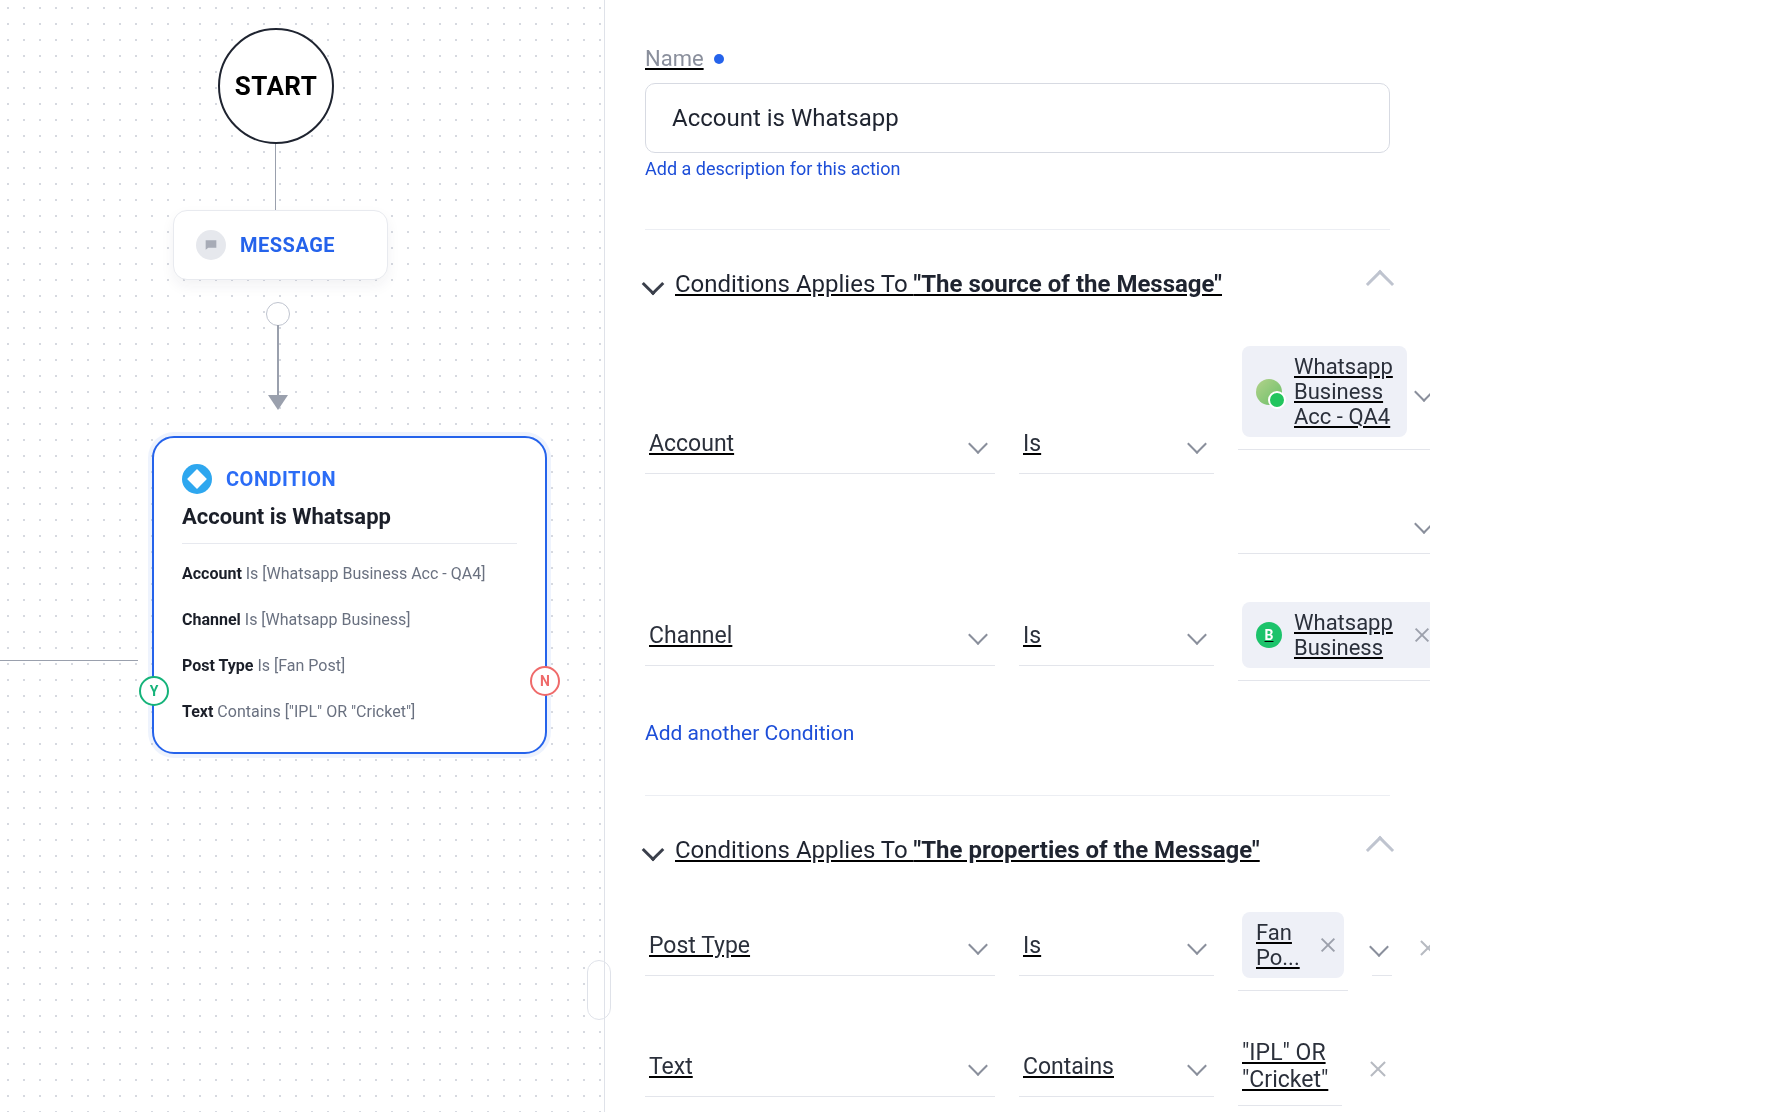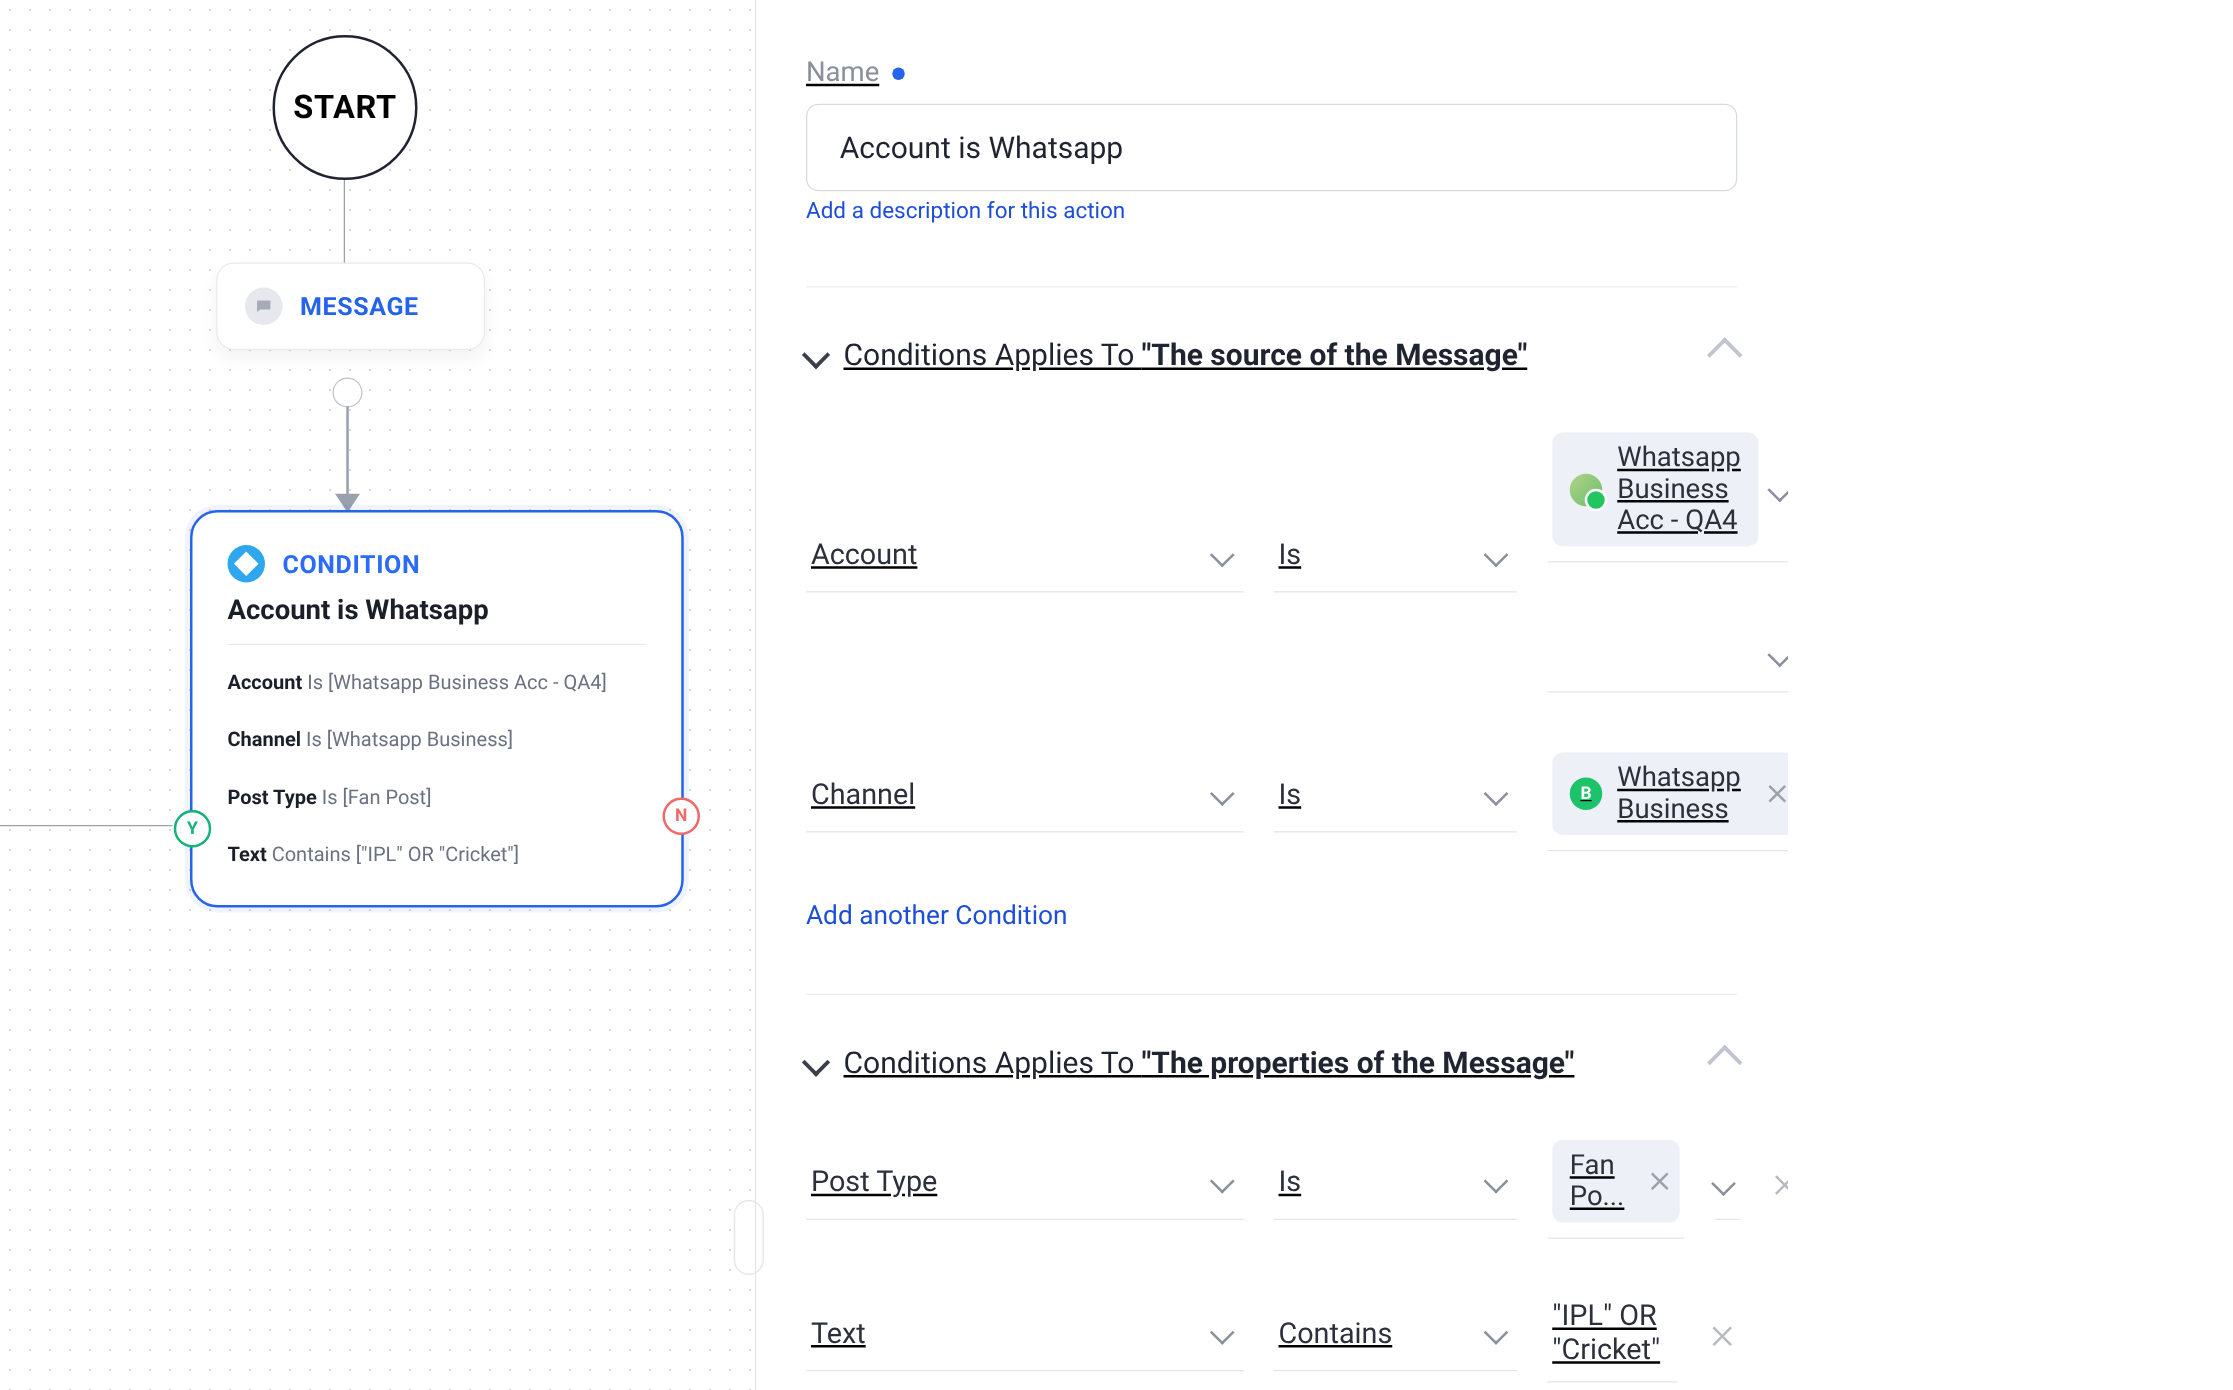--- a/index.html
+++ b/index.html
@@ -52,21 +52,21 @@
   .msg-node .bubble{width:30px;height:30px;border-radius:50%;background:#e6e8ed;color:#9fa4b1;display:flex;align-items:center;justify-content:center;font-size:16px;}
   .msg-node .label{font-weight:700;font-size:20px;color:var(--blue-500);letter-spacing:.5px;}
   .dot-connector{
     position:absolute;left:266px;top:280px;width:24px;height:24px;border-radius:50%;border:1px solid #bfc4cf;background:#fff;
     transform:translateY(22px);
   }
   .edge-2{position:absolute;left:277px;top:325px;width:2px;height:72px;background:#9aa0ad;}
   .arrowhead{position:absolute;left:268px;top:395px;width:0;height:0;border-left:10px solid transparent;border-right:10px solid transparent;border-top:15px solid #9aa0ad;}
   
   .cond-card{
-    position:absolute;left:152px;top:408px;width:395px;border:2px solid var(--sel-blue);border-radius:22px;background:#fff;
+    position:absolute;left:152px;top:436px;width:395px;border:2px solid var(--sel-blue);border-radius:22px;background:#fff;
     box-shadow:0 0 0 4px rgba(37,99,235,.08);
     padding:26px 28px 28px;
   }
   .cond-header{display:flex;align-items:center;gap:14px;margin-bottom:10px;}
   .cond-header .icn{width:30px;height:30px;border-radius:50%;background:#2ea7ef;display:flex;align-items:center;justify-content:center;}
   .cond-header .icn::before{content:"";width:14px;height:14px;background:#fff;transform:rotate(45deg);}
   .cond-header .lbl{font-weight:700;font-size:20px;color:#2b6cf6;letter-spacing:.5px;}
   .cond-title{font-weight:700;font-size:22px;color:#1b1f29;margin-bottom:14px;}
   .cond-divider{height:1px;background:#e7e9ef;margin:6px 0 18px;}
   .cond-line{font-size:16px;color:#6a7180;line-height:1.5;margin-bottom:22px;}

